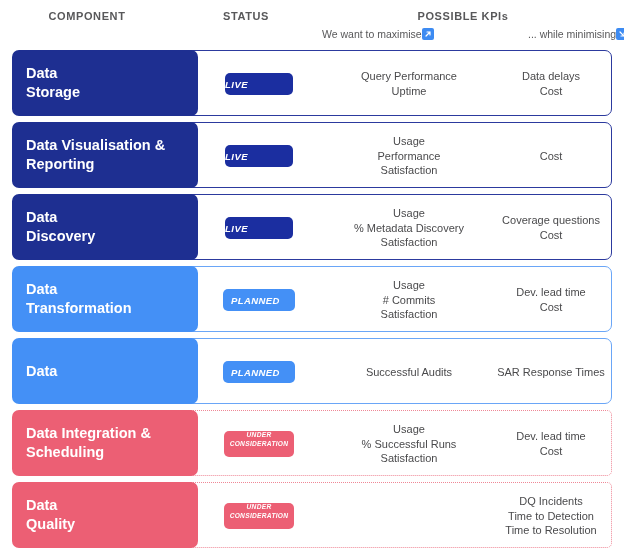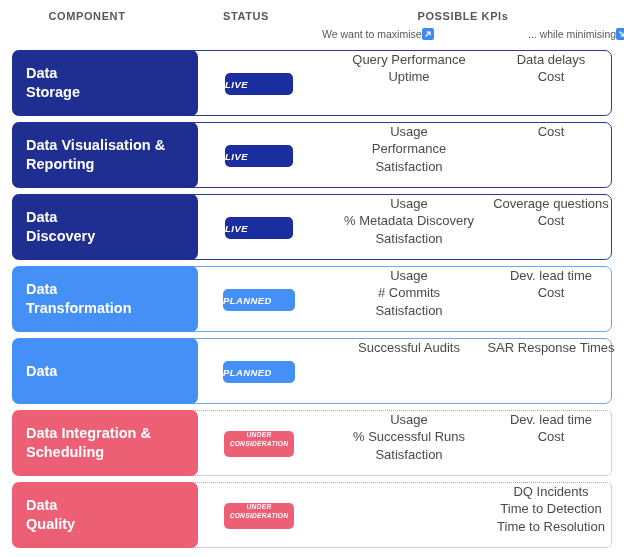--- a/index.html
+++ b/index.html
@@ -136,40 +136,42 @@
     height: 22px;
     font-size: 9.5px;
     letter-spacing: 0.5px;
   }
   .badge.planned {
     background: #4490f6;
     width: 72px;
     height: 22px;
     font-size: 9.5px;
     letter-spacing: 0.4px;
+    padding-left: 8px;
   }
   .badge.under {
     background: #ec5f74;
     width: 70px;
     height: 26px;
     font-size: 6.6px;
     letter-spacing: 0.3px;
     line-height: 1.35;
     flex-direction: column;
   }
 
   
   .kpi-cell {
     position: absolute;
     top: 0;
     height: 66px;
     display: flex;
     flex-direction: column;
     align-items: center;
-    font-size: 13px;
+    justify-content: center;
+    font-size: 11px;
     color: #4a4a4c;
     line-height: 1.34;
     text-align: center;
   }
   .kpi-max { left: 158px; width: 160px; }
   .kpi-min { left: 318px; width: 124px; }
 
   .kpi-cell div { white-space: nowrap; }
 </style>
 </head>

